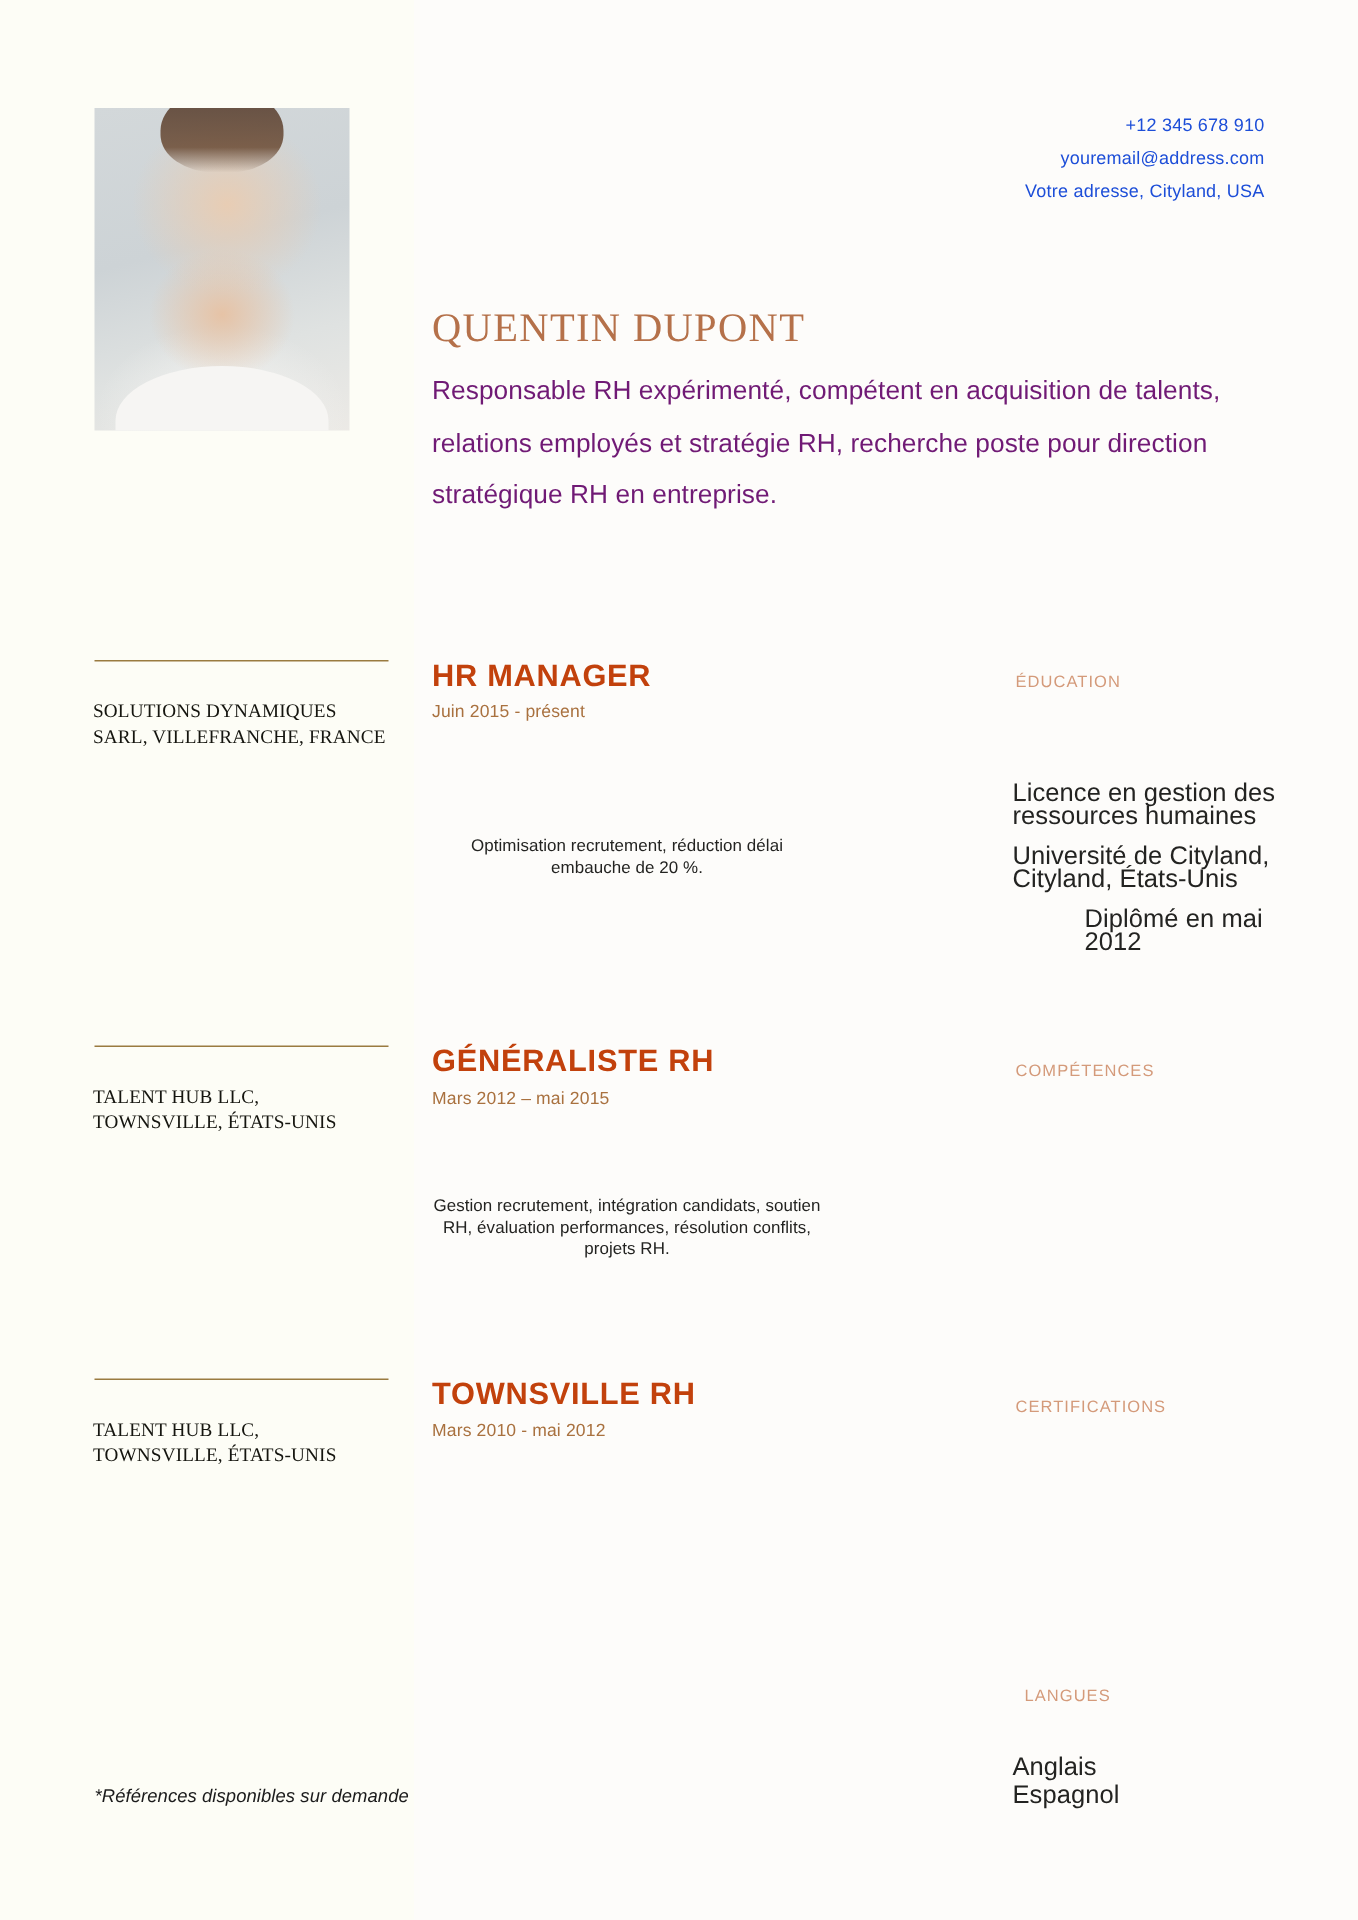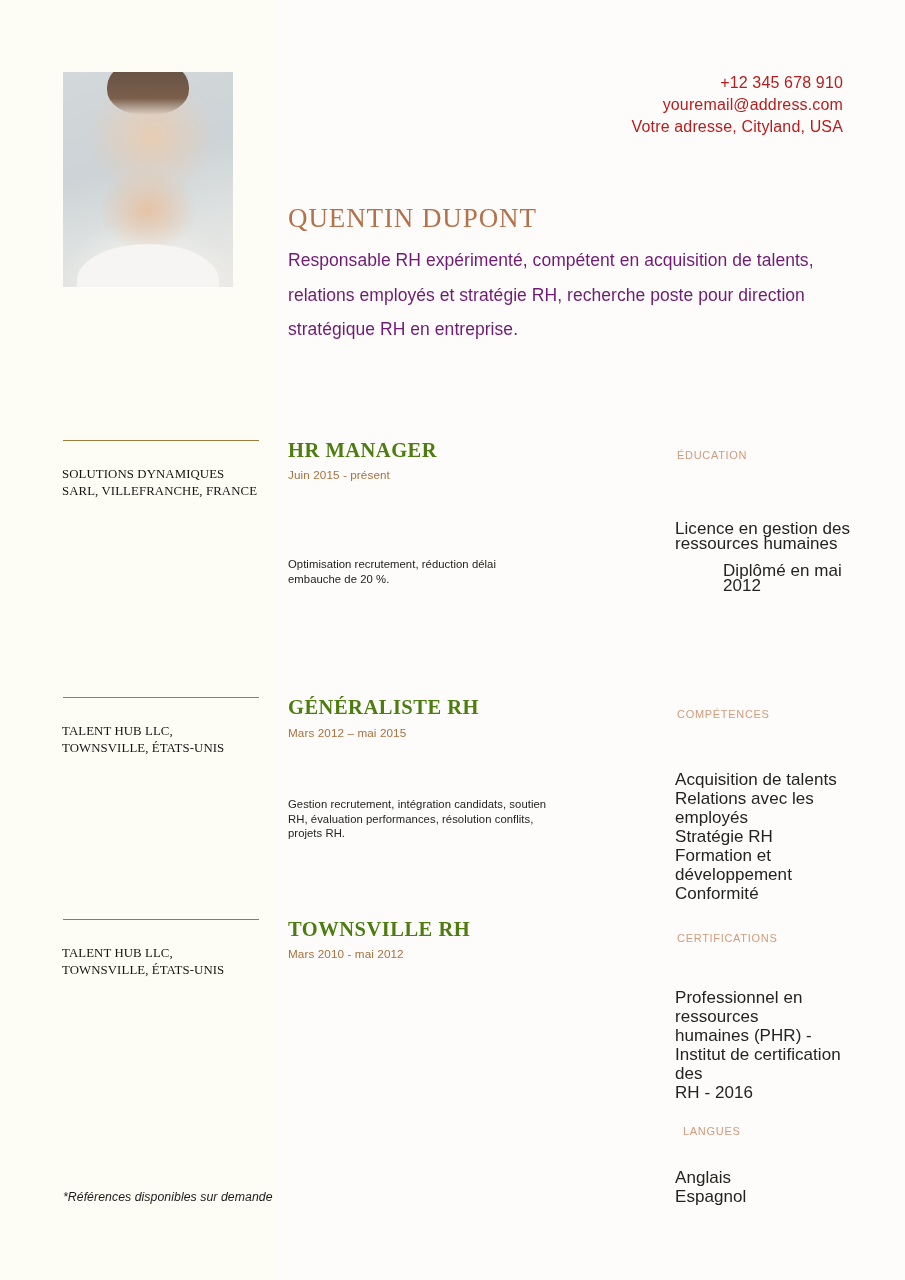--- a/index.html
+++ b/index.html
@@ -28,22 +28,22 @@
     position: absolute;
     inset: 0;
   }
 
   
   .contact {
     position: absolute;
     right: 62px;
     top: 72px;
     text-align: right;
-    color: #b91c1c;
-    font-size: 16px;
+    color: #1d4ed8;
+    font-size: 12px;
     line-height: 22px;
     letter-spacing: 0.15px;
   }
 
   
   .photo {
     position: absolute;
     left: 63px;
     top: 72px;
     width: 170px;
@@ -112,42 +112,43 @@
     width: 200px;
     font-size: 12.8px;
     line-height: 17px;
     color: #15150f;
     letter-spacing: 0.1px;
     font-family: Liberation Serif, serif;
   }
   .exp-title {
     position: absolute;
     left: 288px;
-    font-family: Liberation Serif, serif;
+    font-family: Liberation Sans, sans-serif;
     font-weight: 700;
     font-size: 20.5px;
     letter-spacing: 0.5px;
-    color: #4d7c0f;
+    color: #c2410c;
     white-space: nowrap;
   }
   .exp-date {
     position: absolute;
     left: 288px;
     font-size: 11.7px;
     color: #a9713f;
     letter-spacing: 0.1px;
   }
   .exp-desc {
     position: absolute;
     left: 288px;
     width: 260px;
     font-size: 11.3px;
     line-height: 14.5px;
     color: #232321;
     letter-spacing: 0.05px;
+    text-align: center;
   }
 
   
   .side-head {
     position: absolute;
     font-size: 11px;
     letter-spacing: 0.7px;
     color: #d49a7a;
   }
   .side-body {
@@ -211,39 +212,27 @@
   <div class="exp-desc" style="top:797px">Gestion recrutement, intégration candidats, soutien RH, évaluation performances, résolution conflits, projets RH.</div>
 
   <div class="exp-rule" style="top:919px"></div>
   <div class="exp-company" style="top:945px">TALENT HUB LLC, TOWNSVILLE, ÉTATS-UNIS</div>
   <div class="exp-title" style="top:918px">TOWNSVILLE RH</div>
   <div class="exp-date" style="top:947px">Mars 2010 - mai 2012</div>
 
   <div class="side-head" style="left:677px; top:449px">ÉDUCATION</div>
   <div class="side-body" style="top:522px">
     <div class="grp">Licence en gestion des ressources humaines</div>
+    <div class="grp">Université de Cityland, Cityland, États-Unis</div>
     <div class="grp">Diplômé en mai 2012</div>
   </div>
 
   <div class="side-head" style="left:677px; top:708px">COMPÉTENCES</div>
-  <div class="side-body side-list" style="top:770px">
-    <div>Acquisition de talents</div>
-    <div>Relations avec les employés</div>
-    <div>Stratégie RH</div>
-    <div>Formation et développement</div>
-    <div>Conformité</div>
-  </div>
 
   <div class="side-head" style="left:677px; top:932px">CERTIFICATIONS</div>
-  <div class="side-body cert-lines" style="top:988px">
-    <div>Professionnel en ressources</div>
-    <div>humaines (PHR) -</div>
-    <div>Institut de certification des</div>
-    <div>RH - 2016</div>
-  </div>
 
   <div class="side-head" style="left:683px; top:1125px">LANGUES</div>
   <div class="side-body side-list" style="top:1168px">
     <div>Anglais</div>
     <div>Espagnol</div>
   </div>
 
   <div class="footer-note">*Références disponibles sur demande</div>
 
 </div>

